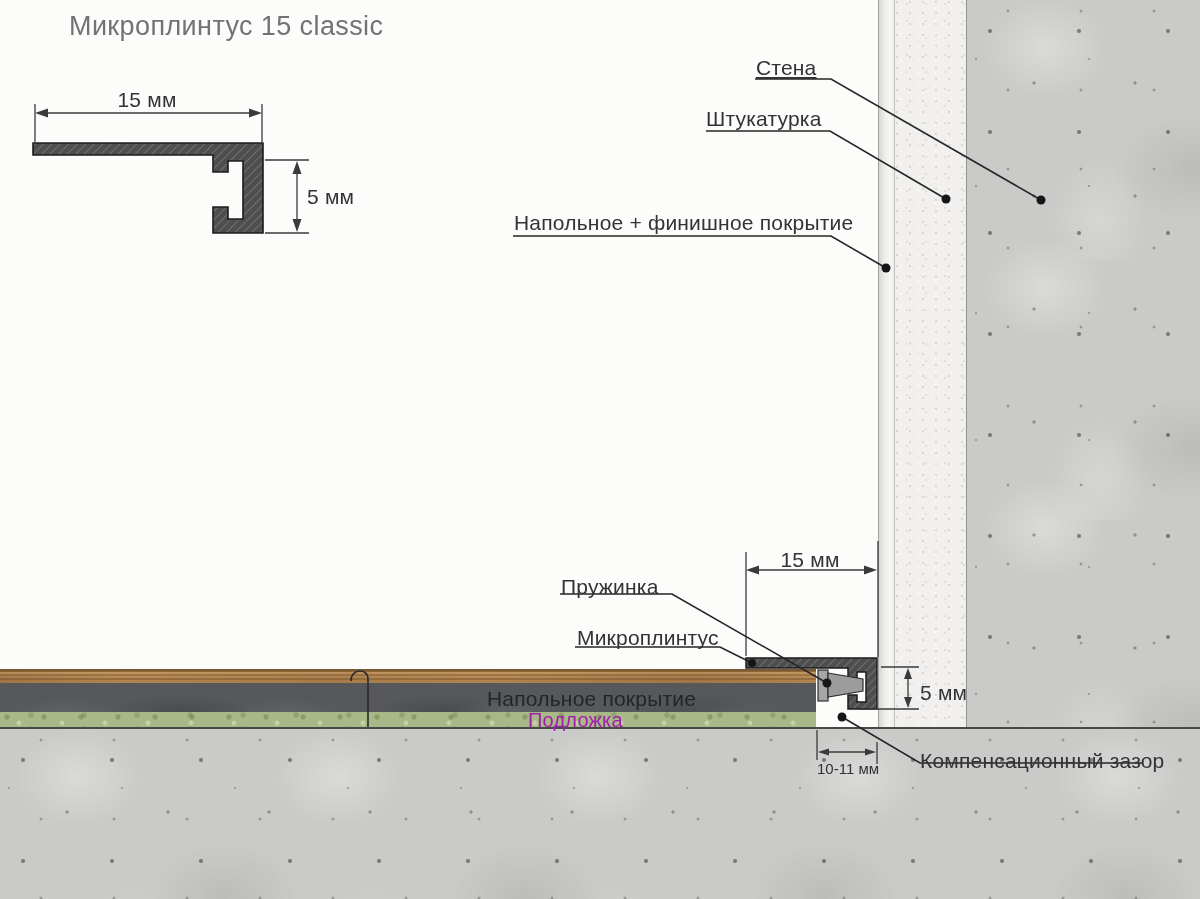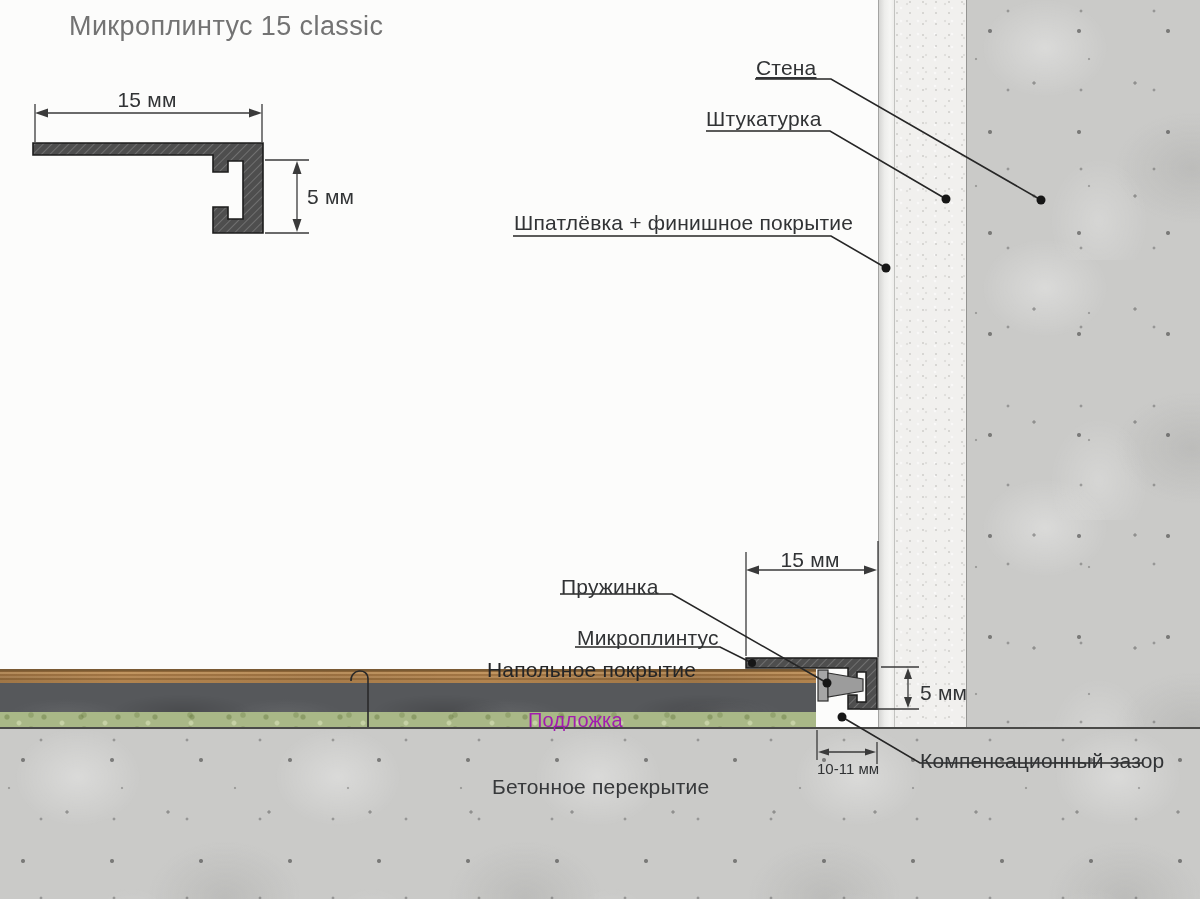--- a/index.html
+++ b/index.html
@@ -84,21 +84,21 @@
   .dim-5-top{left:307px;top:186px;}
   .lbl-stena{left:756px;top:57px;text-decoration:underline;}
   .lbl-shtukaturka{left:706px;top:108px;}
   .lbl-shpatlevka{left:514px;top:212px;}
   .lbl-pruzhinka{left:561px;top:576px;}
   .lbl-mikroplintus{left:577px;top:627px;}
   .dim-15-bottom{left:760px;top:549px;width:100px;text-align:center;}
   .dim-5-bottom{left:920px;top:682px;}
   .dim-gap{left:813px;top:761px;width:70px;text-align:center;font-size:15px;letter-spacing:0;}
   .lbl-komp{left:920px;top:750px;}
-  .lbl-napolnoe{left:487px;top:659px;color:#232527;}
+  .lbl-napolnoe{left:487px;top:688px;color:#232527;}
   .lbl-podlozhka{left:528px;top:710px;font-size:20px;color:#a21caf;}
   .lbl-betonnoe{left:492px;top:776px;color:#37393b;}
 </style>
 </head>
 <body>
 
 <div id="stage">
 
   <div class="finish-layer"></div>
   <div class="plaster-layer"></div>
@@ -187,26 +187,25 @@
     <circle cx="842" cy="717" r="4.5" fill="#161616"></circle>
   </svg>
 
   <div class="label title">Микроплинтус 15 classic</div>
 
   <div class="label dim-15-top">15 мм</div>
   <div class="label dim-5-top">5 мм</div>
 
   <div class="label lbl-stena">Стена</div>
   <div class="label lbl-shtukaturka">Штукатурка</div>
-  <div class="label lbl-shpatlevka">Шпатлёвка + финишное покрытие</div>
+  <div class="label lbl-shpatlevka">Напольное + финишное покрытие</div>
 
   <div class="label lbl-pruzhinka">Пружинка</div>
   <div class="label lbl-mikroplintus">Микроплинтус</div>
   <div class="label dim-15-bottom">15 мм</div>
   <div class="label dim-5-bottom">5 мм</div>
   <div class="label dim-gap">10-11 мм</div>
   <div class="label lbl-komp">Компенсационный зазор</div>
 
   <div class="label lbl-napolnoe">Напольное покрытие</div>
   <div class="label lbl-podlozhka">Подложка</div>
-  <div class="label lbl-betonnoe">Бетонное перекрытие</div>
 
 </div>
 
 </body></html>

